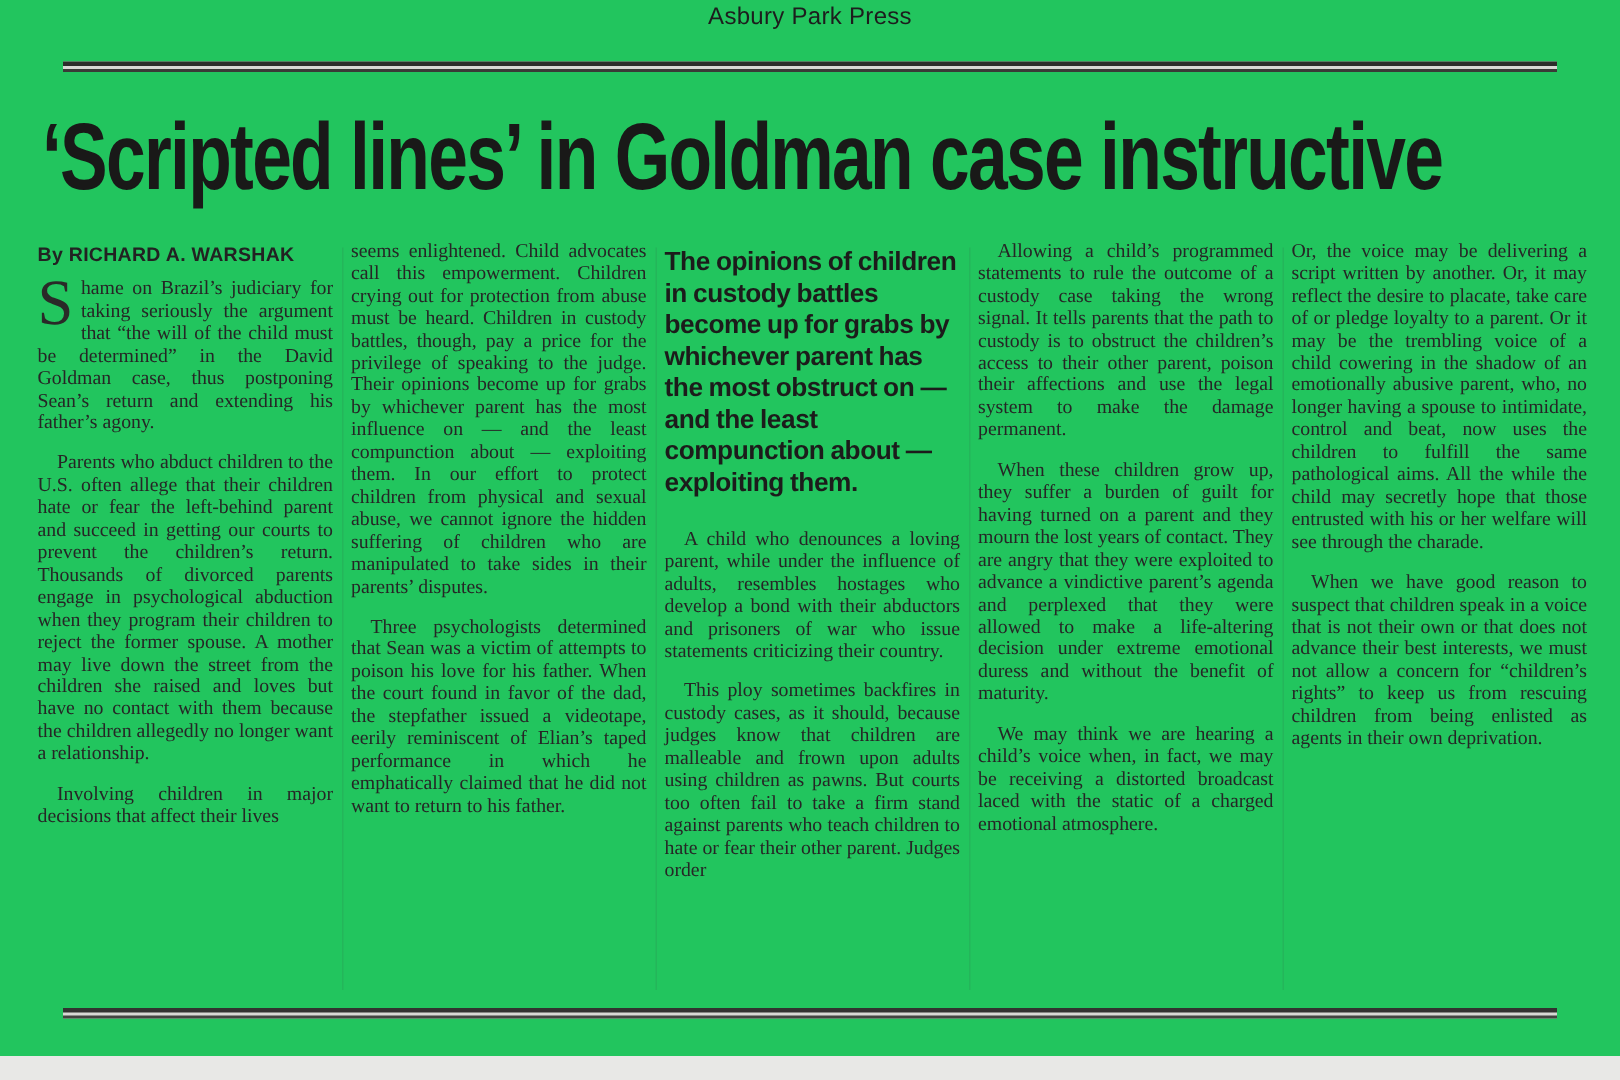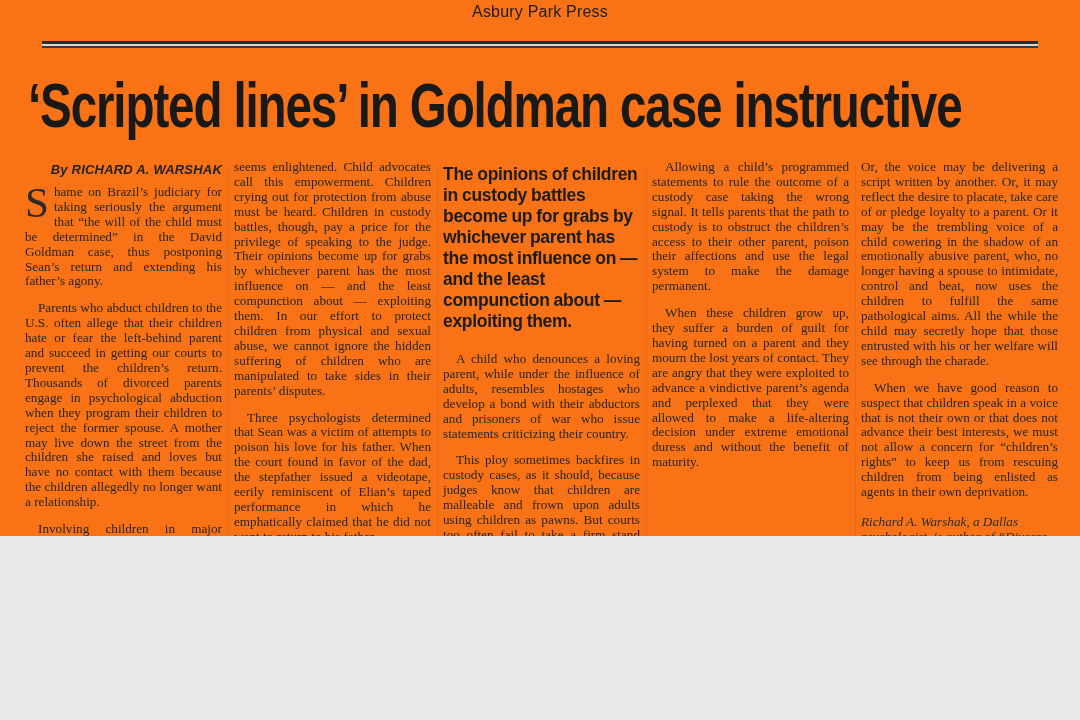--- a/index.html
+++ b/index.html
@@ -1,19 +1,19 @@
 <!DOCTYPE html>
 <html><head>
 <meta charset="utf-8">
 <style>
   html,body{margin:0;padding:0;background:#e8e8e6;}
   #page{
     position:relative;
-    width:1080px;height:536px;
-    background:#f97316;
+    width:1080px;height:704px;
+    background:#22c55e;
     overflow:hidden;
     font-family:"Liberation Serif", serif;
     color:#262626;
   }
   
   .masthead{
     position:absolute;top:3px;left:0;width:100%;
     text-align:center;
     font-family:"Liberation Sans", sans-serif;
     font-size:16px;color:#1d1d1d;letter-spacing:.2px;
@@ -43,21 +43,21 @@
   .col{width:197px;flex:0 0 197px;}
   .col p{
     margin:0 0 12px 0;
     font-size:13.2px;line-height:14.9px;
     text-align:justify;
   }
   .col p.ind{text-indent:13px;}
   .byline{
     font-family:"Liberation Sans", sans-serif;
     font-weight:700;font-size:13px;color:#222;
-    text-align:right;margin:2px 0 8px 0;letter-spacing:.2px;font-style:italic;
+    text-align:left;margin:2px 0 8px 0;letter-spacing:.2px;
   }
   .dropcap{
     float:left;
     font-size:43px;line-height:31px;
     padding:2px 5px 0 0;
     color:#2a2a28;
   }
   .pullquote{
     font-family:"Liberation Sans", sans-serif;
     font-weight:700;font-size:17.5px;line-height:21px;
@@ -94,34 +94,34 @@
       <p class="ind">Parents who abduct children to the U.S. often allege that their children hate or fear the left-behind parent and succeed in getting our courts to prevent the children’s return. Thousands of divorced parents engage in psychological abduction when they program their children to reject the former spouse. A mother may live down the street from the children she raised and loves but have no contact with them because the children allegedly no longer want a relationship.</p>
       <p class="ind">Involving children in major decisions that affect their lives</p>
     </div>
 
     <div class="col">
       <p>seems enlightened. Child advocates call this empowerment. Children crying out for protection from abuse must be heard. Children in custody battles, though, pay a price for the privilege of speaking to the judge. Their opinions become up for grabs by whichever parent has the most influence on — and the least compunction about — exploiting them. In our effort to protect children from physical and sexual abuse, we cannot ignore the hidden suffering of children who are manipulated to take sides in their parents’ disputes.</p>
       <p class="ind">Three psychologists determined that Sean was a victim of attempts to poison his love for his father. When the court found in favor of the dad, the stepfather issued a videotape, eerily reminiscent of Elian’s taped performance in which he emphatically claimed that he did not want to return to his father.</p>
     </div>
 
     <div class="col">
-      <div class="pullquote">The opinions of children in custody battles become up for grabs by whichever parent has the most influence on — and the least compunction about — exploiting them.</div>
+      <div class="pullquote">The opinions of children in custody battles become up for grabs by whichever parent has the most obstruct on — and the least compunction about — exploiting them.</div>
       <p class="ind">A child who denounces a loving parent, while under the influence of adults, resembles hostages who develop a bond with their abductors and prisoners of war who issue statements criticizing their country.</p>
       <p class="ind">This ploy sometimes backfires in custody cases, as it should, because judges know that children are malleable and frown upon adults using children as pawns. But courts too often fail to take a firm stand against parents who teach children to hate or fear their other parent. Judges order</p>
     </div>
 
     <div class="col">
       <p class="ind">Allowing a child’s programmed statements to rule the outcome of a custody case taking the wrong signal. It tells parents that the path to custody is to obstruct the children’s access to their other parent, poison their affections and use the legal system to make the damage permanent.</p>
       <p class="ind">When these children grow up, they suffer a burden of guilt for having turned on a parent and they mourn the lost years of contact. They are angry that they were exploited to advance a vindictive parent’s agenda and perplexed that they were allowed to make a life-altering decision under extreme emotional duress and without the benefit of maturity.</p>
+      <p class="ind">We may think we are hearing a child’s voice when, in fact, we may be receiving a distorted broadcast laced with the static of a charged emotional atmosphere.</p>
     </div>
 
     <div class="col">
       <p>Or, the voice may be delivering a script written by another. Or, it may reflect the desire to placate, take care of or pledge loyalty to a parent. Or it may be the trembling voice of a child cowering in the shadow of an emotionally abusive parent, who, no longer having a spouse to intimidate, control and beat, now uses the children to fulfill the same pathological aims. All the while the child may secretly hope that those entrusted with his or her welfare will see through the charade.</p>
       <p class="ind">When we have good reason to suspect that children speak in a voice that is not their own or that does not advance their best interests, we must not allow a concern for “children’s rights” to keep us from rescuing children from being enlisted as agents in their own deprivation.</p>
-      <div class="bio"><span>Richard A. Warshak, a Dallas psychologist, is author of </span><span class="booktitle">“Divorce Poison: How To Protect Your Family From Bad-mouthing and Brainwashing.”</span><span> He conducts a program that helps children reunite with estranged parents.</span></div>
     </div>
 
   </div>
 
   <div class="vsep" style="left:228px;"></div>
   <div class="vsep" style="left:437px;"></div>
   <div class="vsep" style="left:646px;"></div>
   <div class="vsep" style="left:855px;"></div>
 
   <div class="rule bottom"></div>

